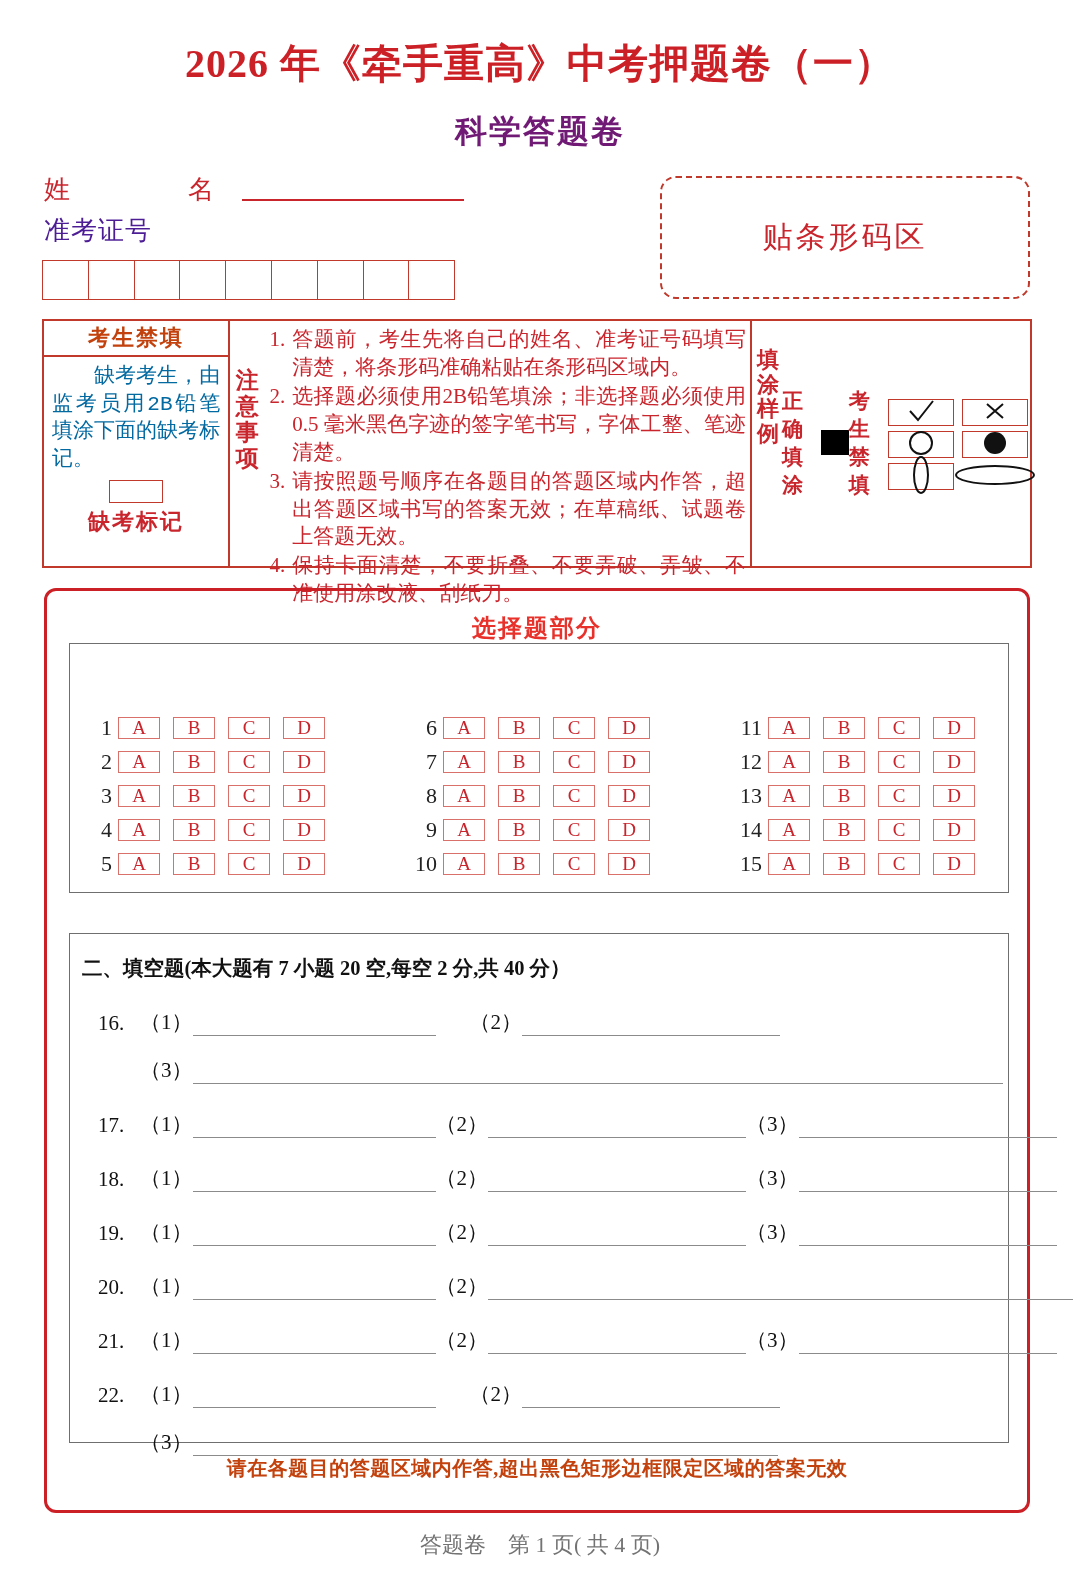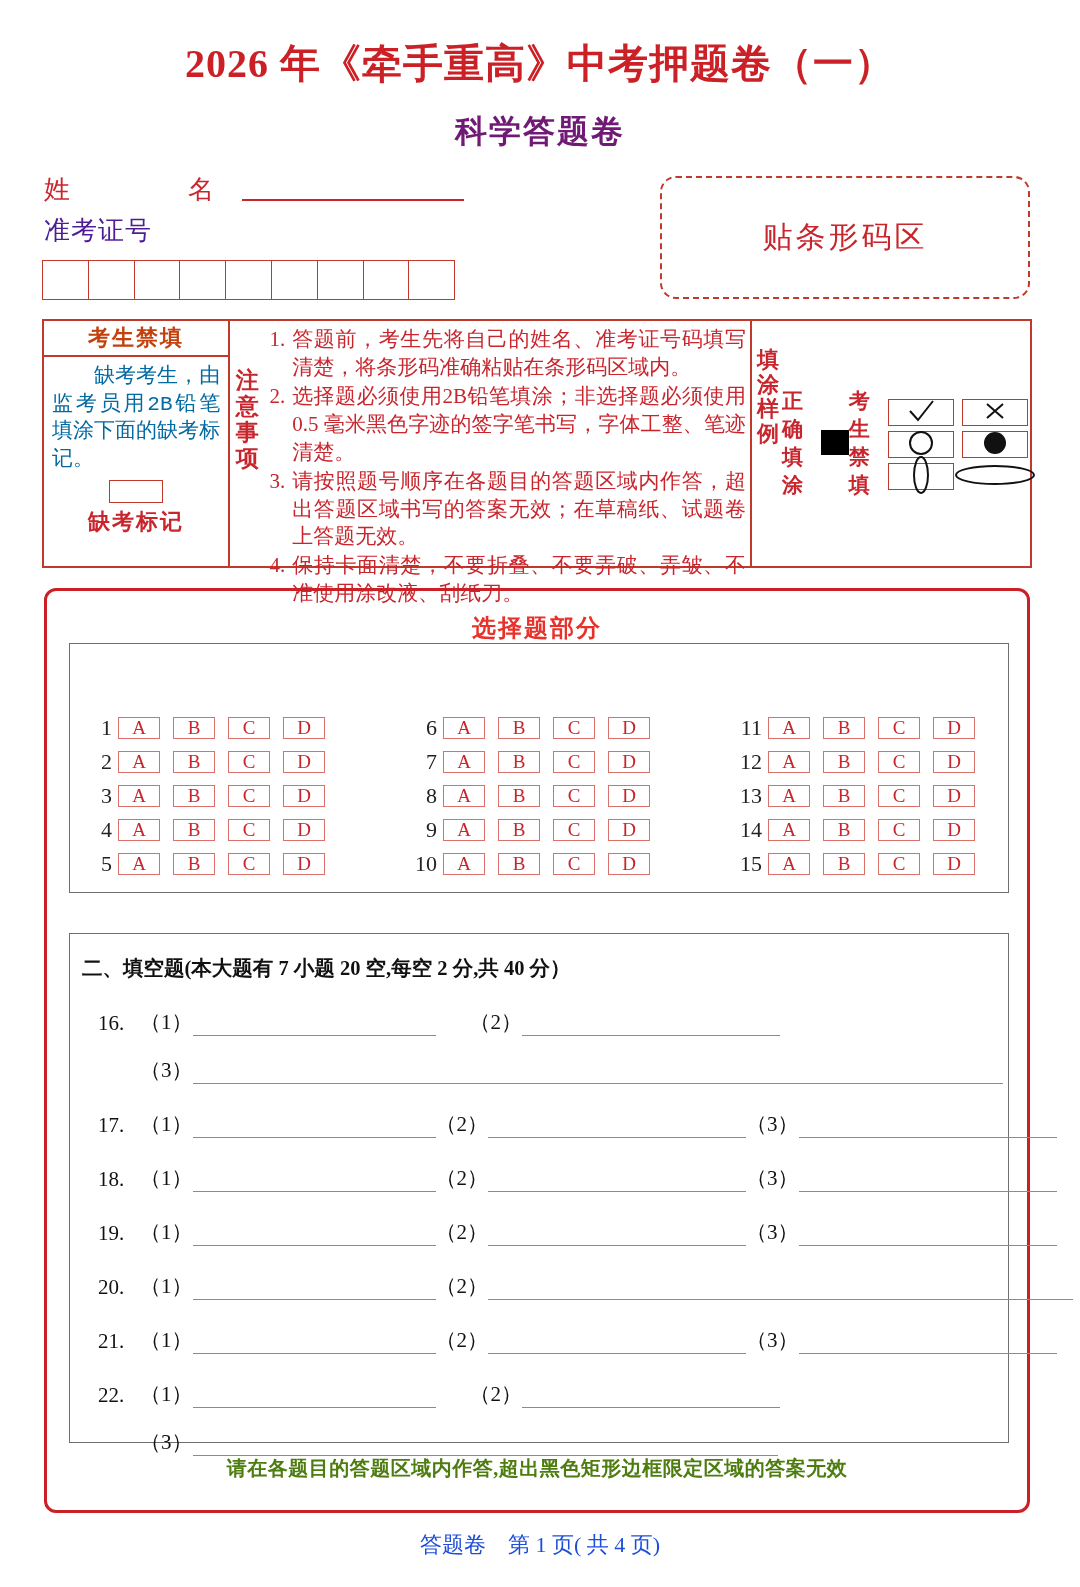--- a/index.html
+++ b/index.html
@@ -223,26 +223,26 @@
   }
   .w-short { width: 243px; }
   .w-mid   { width: 258px; }
   .w-long  { width: 810px; }
   .w-xlong { width: 585px; }
   .gap-col { width: 34px; }
 
   #inner-note {
     position: absolute; top: 864px; left: 0; width: 100%;
     text-align: center;
-    font-size: 20px; font-weight: bold; color: #4d7c0f; letter-spacing: 0.5px;
+    font-size: 20px; font-weight: bold; color: #c2410c; letter-spacing: 0.5px;
   }
 
   #footer {
     position: absolute; top: 1530px; left: 0; width: 1080px;
-    text-align: center; font-size: 22px; color: #1d4ed8;
+    text-align: center; font-size: 22px; color: #737373;
   }
 </style>
 </head>
 <body>
 
 <div id="title-main">2026 年《牵手重高》中考押题卷（一）</div>
 <div id="title-sub">科学答题卷</div>
 
 <div id="name-row">
   <span id="name-label">姓　　名</span>

